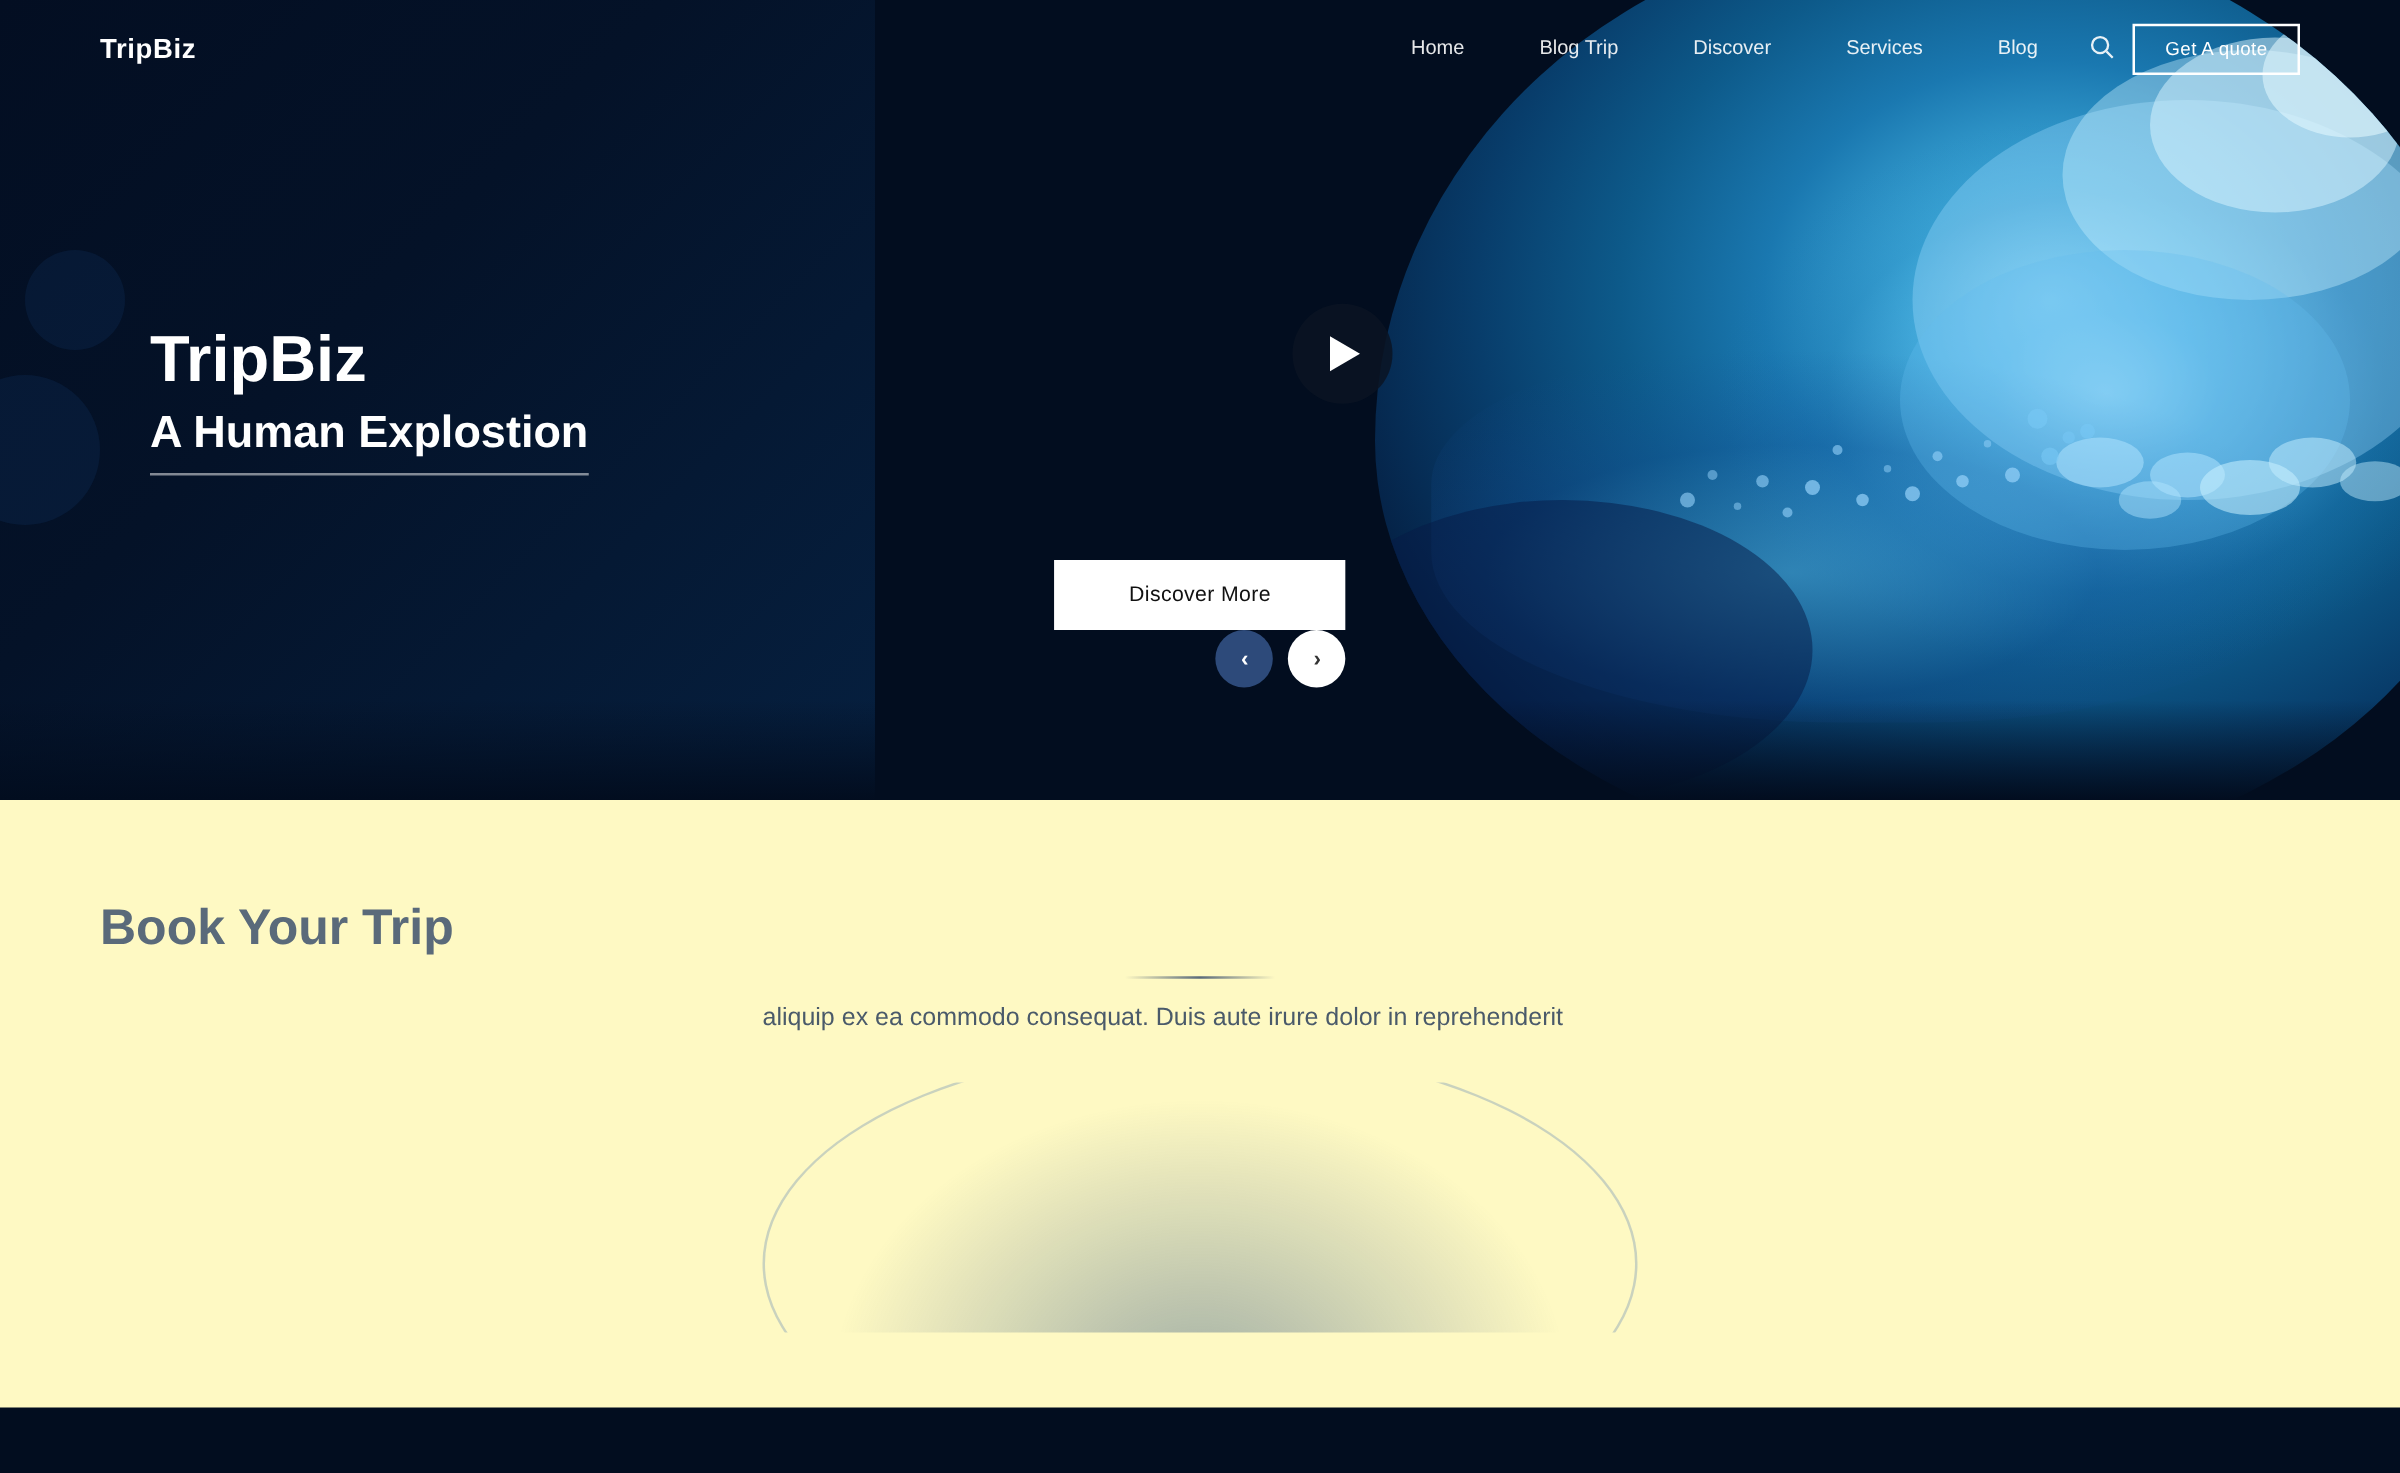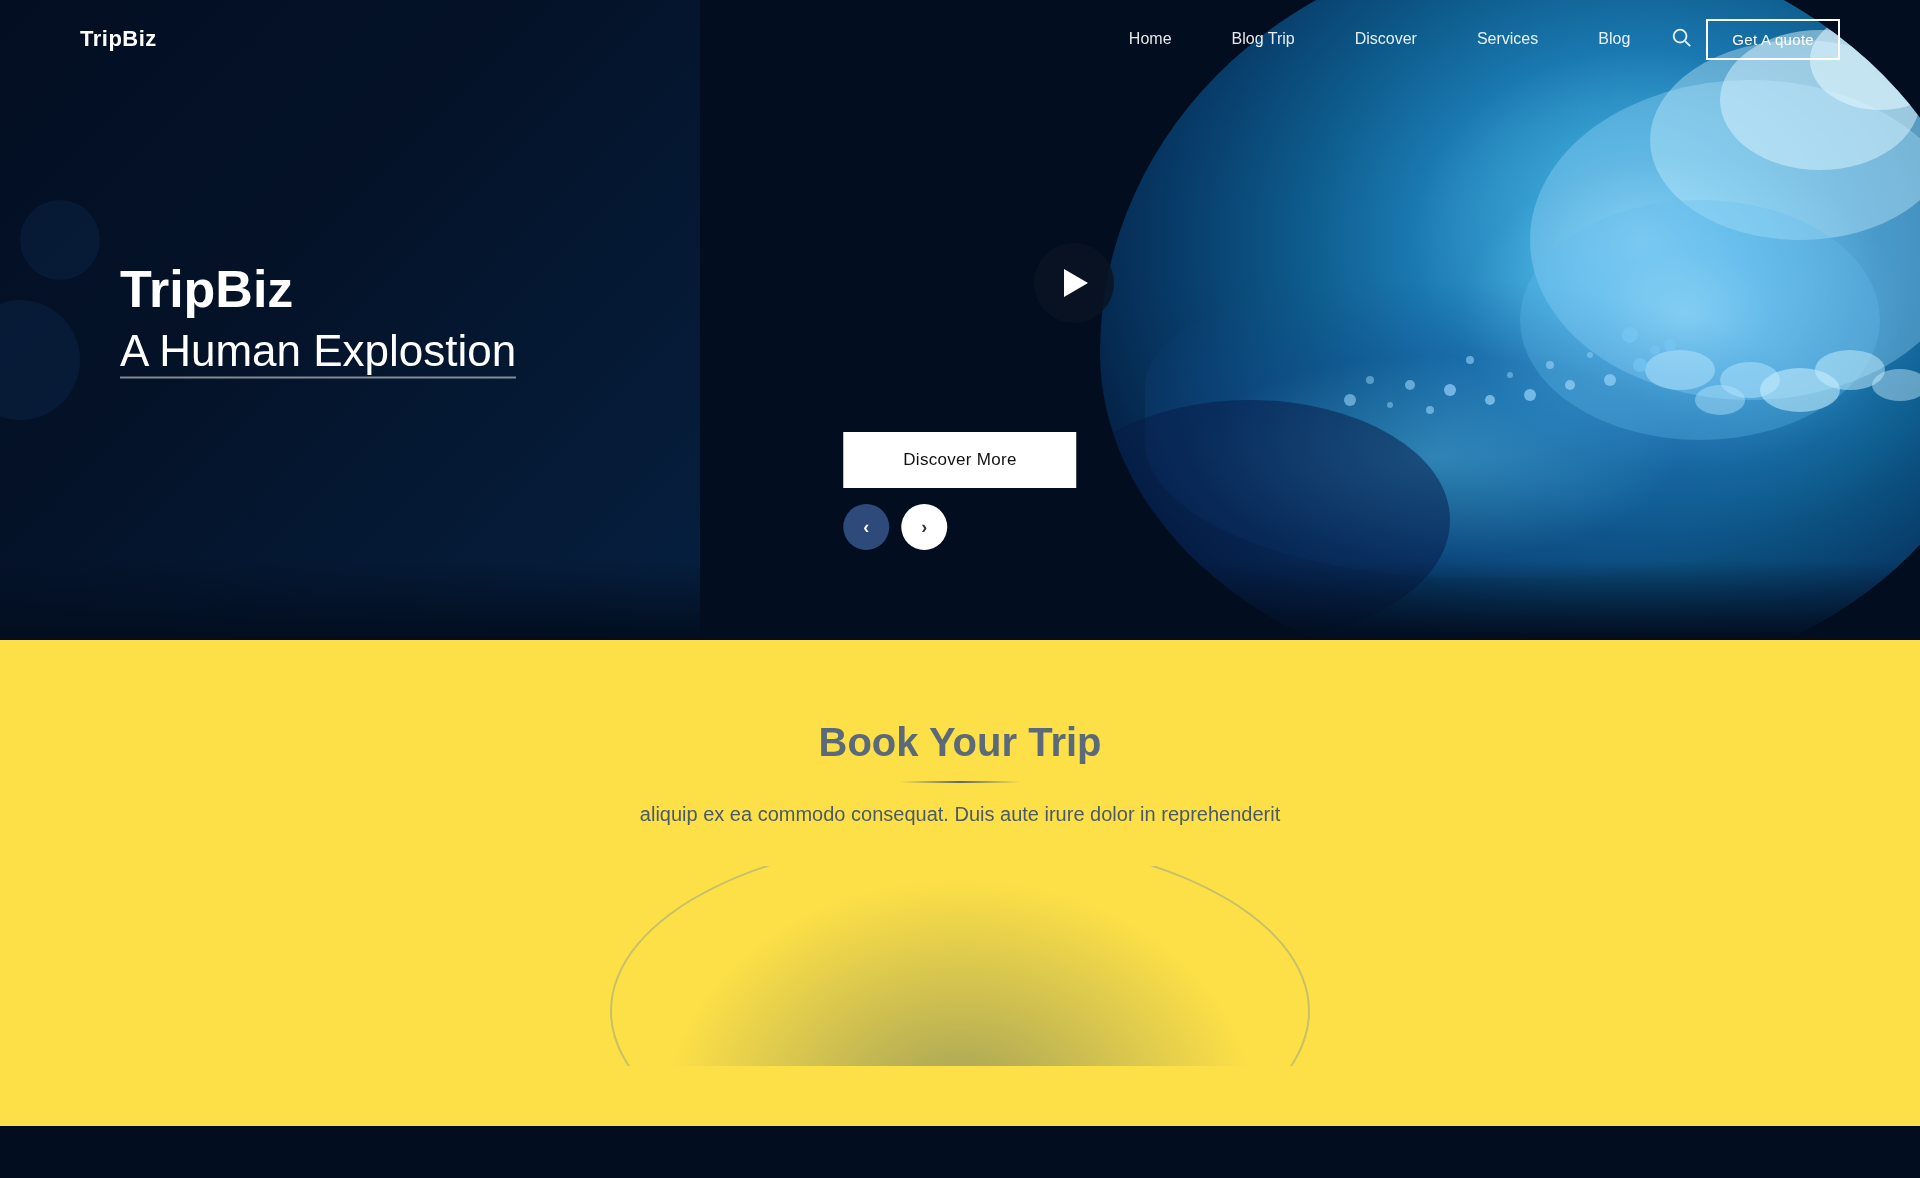--- a/index.html
+++ b/index.html
@@ -187,40 +187,40 @@
 
     .hero-title {
       font-size: 52px;
       font-weight: 800;
       color: #fff;
       line-height: 1.1;
       margin-bottom: 8px;
     }
 
     .hero-subtitle {
-      font-size: 44px;
-      font-weight: 400;
-      color: #fff;
-      padding-bottom: 0;
+      font-size: 36px;
+      font-weight: 700;
+      color: #fff;
+      padding-bottom: 12px;
       border-bottom: 2px solid rgba(255,255,255,0.5);
       display: inline-block;
       margin-bottom: 0;
     }
 
     
     .hero-actions {
       position: absolute;
       bottom: 90px;
       left: 50%;
       transform: translateX(-50%);
       z-index: 10;
       display: flex;
       flex-direction: column;
-      align-items: flex-start;
-      gap: 16px;
+      align-items: flex-end;
+      gap: 0;
     }
 
     .discover-btn {
       background: #fff;
       color: #111;
       border: none;
       padding: 18px 60px;
       font-size: 17px;
       font-weight: 500;
       cursor: pointer;
@@ -260,23 +260,23 @@
     .hero-bottom-fade {
       position: absolute;
       bottom: 0; left: 0; right: 0;
       height: 80px;
       background: linear-gradient(to bottom, transparent, #020d1f);
       z-index: 5;
     }
 
     
     .book-section {
-      background: #fde047;
+      background: #fef9c3;
       padding: 80px 80px 60px;
-      text-align: center;
+      text-align: left;
     }
 
     .section-title {
       font-size: 40px;
       font-weight: 700;
       color: #5a6a7a;
       margin-bottom: 16px;
     }
 
     .section-divider {

